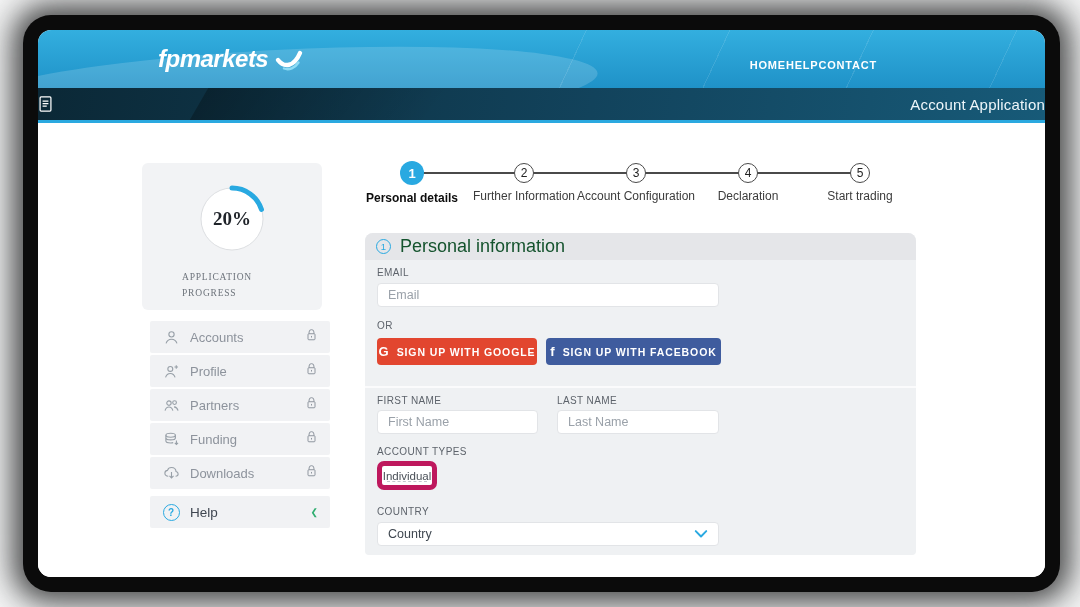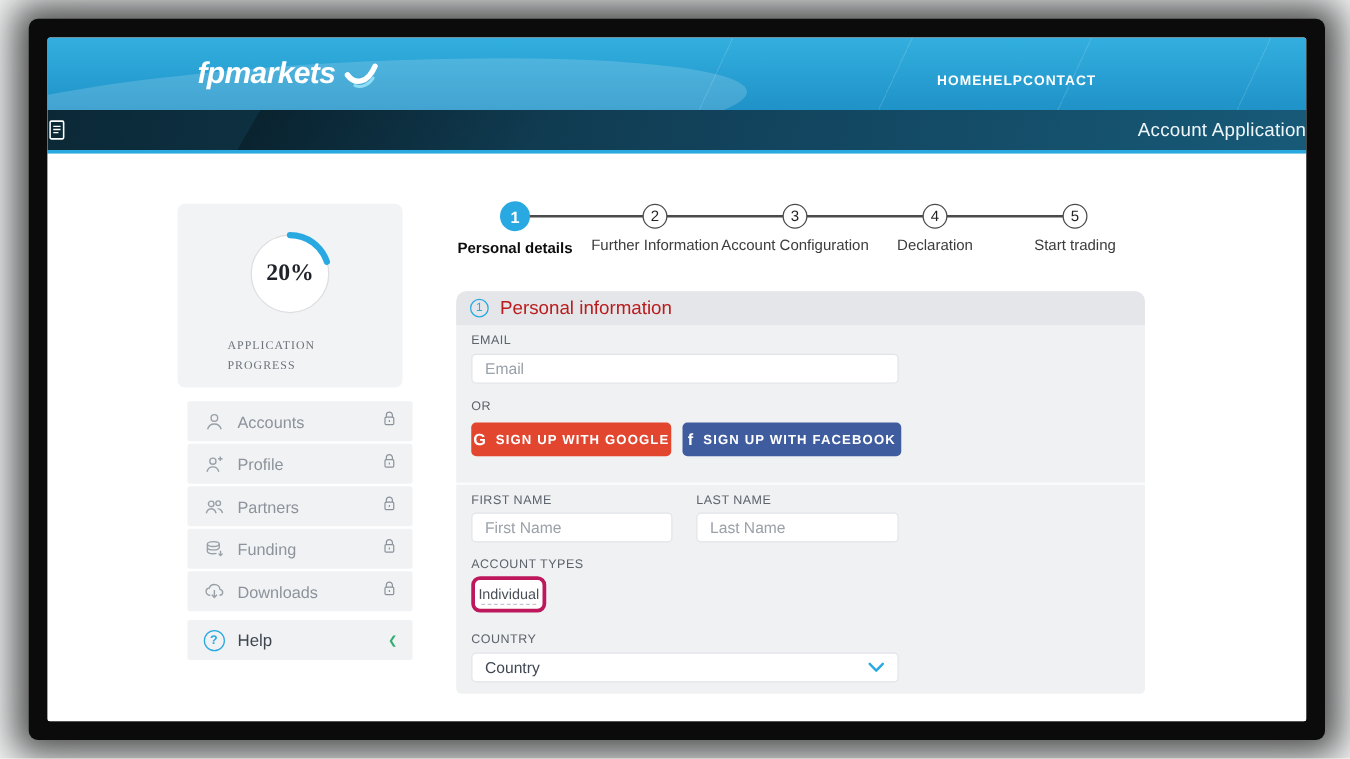--- a/index.html
+++ b/index.html
@@ -1,21 +1,21 @@
 <!DOCTYPE html>
 <html><head>
 <meta charset="utf-8">
 <style>
   * { margin:0; padding:0; box-sizing:border-box; }
   body { background:#ffffff; font-family:"Liberation Sans", sans-serif; }
   .stage { position:relative; width:1080px; height:607px; background:#fff; overflow:hidden; }
 
   .window {
     position:absolute; left:38px; top:30px; width:1007px; height:547px;
-    background:#fff; border-radius:2px; overflow:hidden;
+    background:#fff; border-radius:13px; overflow:hidden;
     box-shadow:0 0 0 15px #0b0b0b, 0 0 26px 24px rgba(0,0,0,0.62), 0 0 55px 38px rgba(45,55,58,0.28);
   }
 
   
   .topbar { position:relative; height:58px; background:linear-gradient(180deg,#33afdf 0%, #1f92c8 100%); overflow:hidden; }
   .topbar::before { content:""; position:absolute; left:-80px; bottom:-42px; width:640px; height:80px;
     background:rgba(255,255,255,0.16); border-radius:50%; transform:rotate(-3deg); }
   .topbar::after { content:""; position:absolute; right:0; top:0; width:55%; height:100%; opacity:.5;
     background:repeating-linear-gradient(115deg, transparent 0 86px, rgba(255,255,255,0.22) 86px 87px, transparent 87px 130px); }
   .logo { position:absolute; left:120px; top:0; height:58px; display:flex; align-items:center; gap:4px; z-index:2; }
@@ -64,34 +64,34 @@
     font-size:12px; color:#222; cursor:pointer; }
   .step.active .step-circle { width:24px; height:24px; margin-top:0; background:#29a9e1; border:none; color:#fff; font-weight:700; font-size:13px; }
   .step-label { display:block; margin-top:6px; font-size:12px; color:#3c3c3c; }
   .step.active .step-label { font-weight:700; color:#0d0d0d; }
 
   
   .panel { position:absolute; left:327px; top:110px; width:551px; height:322px; background:#eff1f3; border-radius:8px 8px 4px 4px; }
   .panel-header { height:27px; background:#e5e6e9; border-radius:8px 8px 0 0; display:flex; align-items:center; padding-left:11px; gap:9px; }
   .sec-num { width:15px; height:15px; border:1.4px solid #29a9e1; border-radius:50%; display:flex; align-items:center; justify-content:center;
     font-size:9.5px; color:#29a9e1; }
-  .sec-title { font-size:15px; color:#b91c1c; }
+  .sec-title { font-size:18px; color:#14532d; }
 
   .flabel { position:absolute; font-size:10px; letter-spacing:0.4px; color:#5d636b; }
   .tinput { position:absolute; height:24px; background:#fff; border:1px solid #e2e4e7; border-radius:4px;
     padding:0 10px; font-size:12.5px; color:#3f4750; font-family:"Liberation Sans", sans-serif; outline:none; }
   .tinput::placeholder { color:#9aa1a9; }
 
   .sso-btn { position:absolute; height:27px; border:none; border-radius:4px; color:#fff; display:flex; align-items:center;
     justify-content:center; gap:8px; font-size:10.5px; font-weight:700; letter-spacing:0.9px; cursor:pointer;
     font-family:"Liberation Sans", sans-serif; }
   .sso-ic { font-size:13px; font-weight:700; letter-spacing:0; }
   .separator { position:absolute; left:0; top:153px; width:100%; height:2px; background:#fbfbfc; }
 
-  .atype-btn { position:absolute; left:12px; top:228px; width:60px; height:29px; background:#fff; border:3px solid #be185d;
+  .atype-btn { position:absolute; left:12px; top:228px; width:60px; height:29px; background:#fff; border:5px solid #be185d;
     border-radius:7px; font-size:11.5px; color:#4a5058; cursor:pointer; font-family:"Liberation Sans", sans-serif; }
   .atype-btn::after { content:""; position:absolute; left:5px; right:5px; bottom:3px; border-bottom:1px dashed #c3c7cd; }
 
   .select { position:absolute; left:12px; top:289px; width:342px; height:24px; background:#fff; border:1px solid #e2e4e7;
     border-radius:4px; display:flex; align-items:center; padding:0 10px; cursor:pointer; }
   .select-value { flex:1; font-size:12.5px; color:#3f4750; }
 </style>
 </head>
 <body>
 

